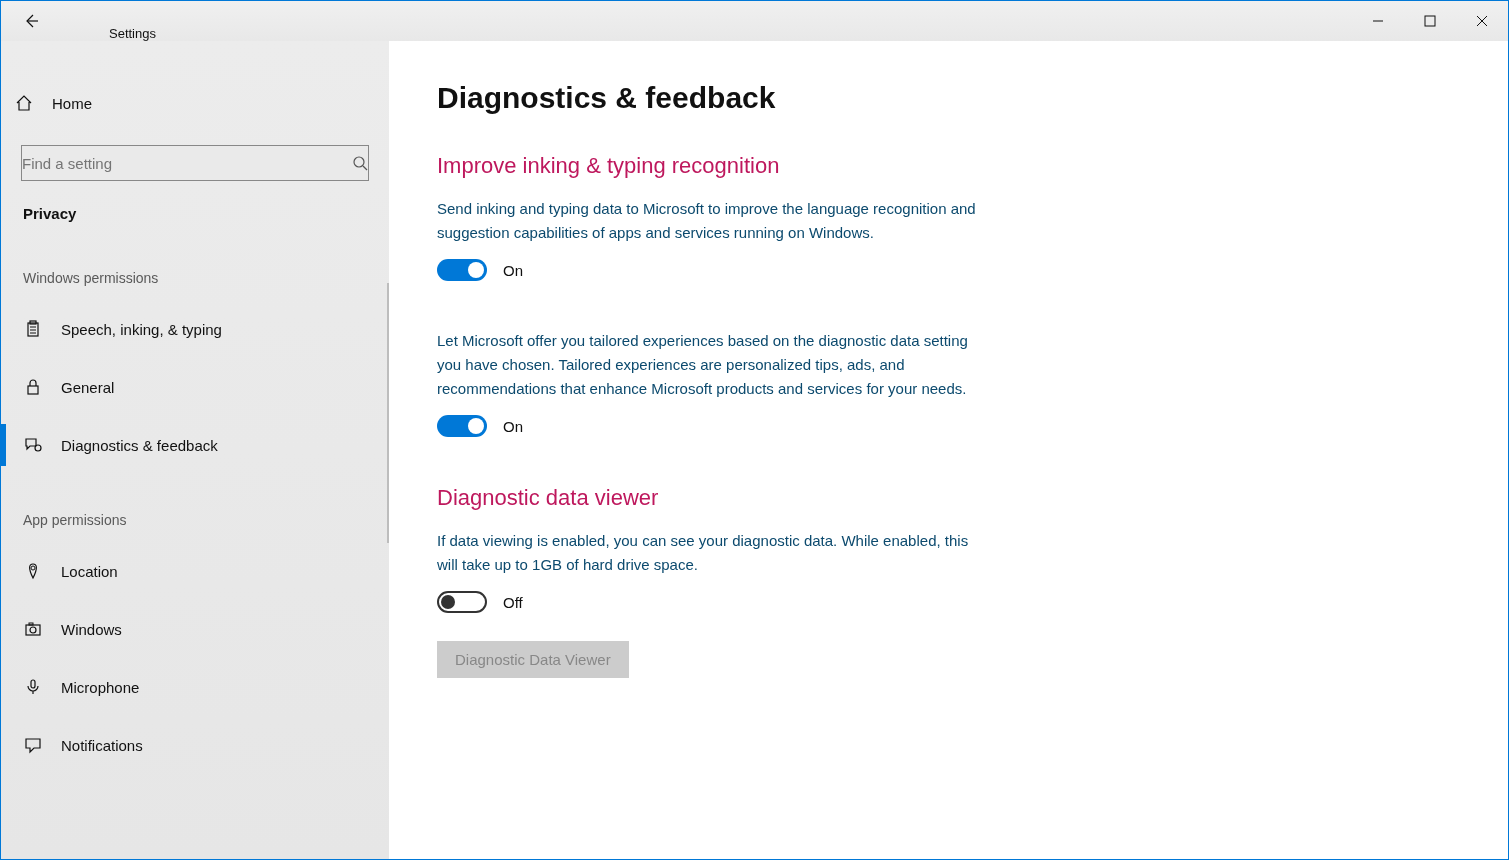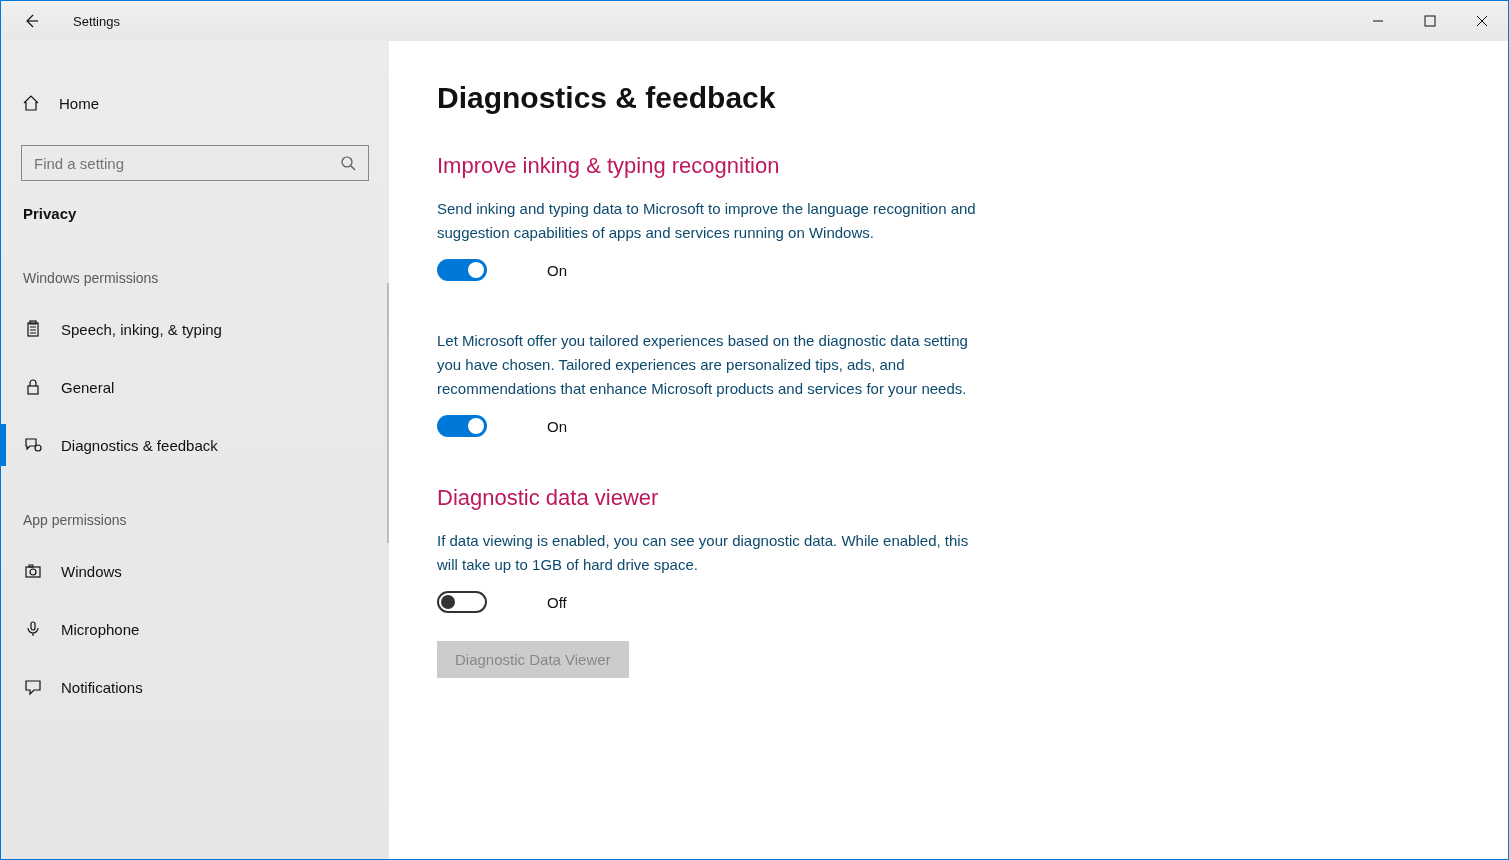--- a/index.html
+++ b/index.html
@@ -1,41 +1,41 @@
 <!DOCTYPE html>
 <html><head>
   <meta charset="utf-8">
   <style>
     * { margin: 0; padding: 0; box-sizing: border-box; font-family: "Segoe UI", sans-serif; }
     body { width: 1509px; height: 860px; background: #ffffff; border: 1px solid #0078d7; display: flex; flex-direction: column; overflow: hidden; }
     .titlebar { height: 40px; display: flex; align-items: center; justify-content: space-between; background: linear-gradient(#f0f0f0,#e8e8e8); padding-left: 10px; }
-    .titlebar-left { display: flex; align-items: center; }
+    .titlebar-left { display: flex; align-items: flex-end; gap: 36px; }
     .back-btn { width: 40px; height: 40px; display: flex; align-items: center; justify-content: center; cursor: pointer; }
     .title-text { margin-left: 22px; font-size: 13px; color: #111; }
     .win-controls { display: flex; }
     .win-btn { width: 52px; height: 40px; display: flex; align-items: center; justify-content: center; cursor: pointer; }
     .content { flex: 1; display: flex; overflow: hidden; }
     .sidebar { width: 388px; background: #eaeaea; background: linear-gradient(#ececec,#e6e6e6); padding-top: 42px; display: flex; flex-direction: column; position: relative; }
-    .home-row { display: flex; align-items: center; padding: 0 20px; height: 40px; margin-bottom: 16px; cursor: pointer; }
+    .home-row { display: flex; align-items: center; padding: 0 13px; height: 40px; margin-bottom: 16px; cursor: pointer; }
     .home-row .icon { width: 20px; display: flex; justify-content: center; }
     .home-row span.label { margin-left: 18px; font-size: 15px; color: #111; }
-    .search-box { margin: 6px 20px 18px 20px; border: 1px solid #888; background: #eaeaea; height: 36px; display: flex; align-items: center; padding: 0 12px; justify-content: space-between; }
+    .search-box { margin: 6px 20px 18px 20px; border: 1px solid #888; background: #eaeaea; height: 36px; display: flex; align-items: center; padding: 0 0; justify-content: space-between; }
     .search-box input { border: none; background: transparent; outline: none; font-size: 15px; color: #555; width: 100%; }
     .category-label { font-size: 15px; font-weight: 600; color: #111; padding: 6px 22px 10px 22px; }
     .group-label { font-size: 14px; color: #5a5a5a; padding: 38px 22px 14px 22px; }
     .nav-item { display: flex; align-items: center; height: 58px; padding: 0 22px; cursor: pointer; position: relative; }
     .nav-item .icon { width: 20px; display: flex; justify-content: center; }
     .nav-item span.label { margin-left: 18px; font-size: 15px; color: #111; }
     .nav-item.active::before { content: ""; position: absolute; left: 0; top: 8px; bottom: 8px; width: 5px; background: #0078d7; }
     .scroll-ind { position: absolute; right: 0; top: 242px; width: 2px; height: 260px; background: #bdbdbd; }
     .main { flex: 1; background: #ffffff; padding: 40px 48px; overflow: auto; }
     .page-title { font-size: 30px; font-weight: 600; color: #111; margin-bottom: 38px; }
     .section-title { font-size: 22px; font-weight: 400; color: #be185d; margin-bottom: 18px; }
     .section-desc { font-size: 15px; color: #0c4a6e; line-height: 1.6; max-width: 550px; margin-bottom: 14px; }
-    .toggle-row { display: flex; align-items: center; margin-bottom: 48px; gap: 44px; }
+    .toggle-row { display: flex; align-items: center; margin-bottom: 48px; }
     .toggle { width: 50px; height: 22px; border-radius: 11px; position: relative; cursor: pointer; }
     .toggle.on { background: #0078d7; }
     .toggle.on::after { content: ""; position: absolute; right: 3px; top: 3px; width: 16px; height: 16px; border-radius: 50%; background: #fff; }
     .toggle.off { background: #fff; border: 2px solid #333; }
     .toggle.off::after { content: ""; position: absolute; left: 2px; top: 2px; width: 14px; height: 14px; border-radius: 50%; background: #333; }
     .toggle-label { margin-left: 16px; font-size: 15px; color: #111; }
     .disabled-btn { display: inline-block; background: #cccccc; color: #888; padding: 10px 18px; font-size: 15px; margin-top: 16px; }
     svg { display: block; }
   </style>
 </head>
@@ -127,20 +127,29 @@
           </svg>
         </span>
       <span class="label">Diagnostics &amp; feedback</span>
     </div>
 
     <div class="group-label">App permissions</div>
 
     <div class="nav-item">
       <span class="icon">
           <svg width="18" height="18" viewBox="0 0 18 18">
+            <circle cx="9" cy="6" r="2" stroke="#111" fill="none"></circle>
+            <path d="M9 2 C5 2 4 6 9 16 C14 6 13 2 9 2 Z" stroke="#111" stroke-width="1.2" fill="none"></path>
+          </svg>
+        </span>
+      <span class="label">Location</span>
+    </div>
+    <div class="nav-item">
+      <span class="icon">
+          <svg width="18" height="18" viewBox="0 0 18 18">
             <rect x="2" y="5" width="14" height="10" stroke="#111" stroke-width="1.2" fill="none"></rect>
             <circle cx="9" cy="10" r="3" stroke="#111" stroke-width="1.2" fill="none"></circle>
             <rect x="5" y="3" width="4" height="2" stroke="#111" fill="none"></rect>
           </svg>
         </span>
       <span class="label">Windows</span>
     </div>
     <div class="nav-item">
       <span class="icon">
           <svg width="18" height="18" viewBox="0 0 18 18">

